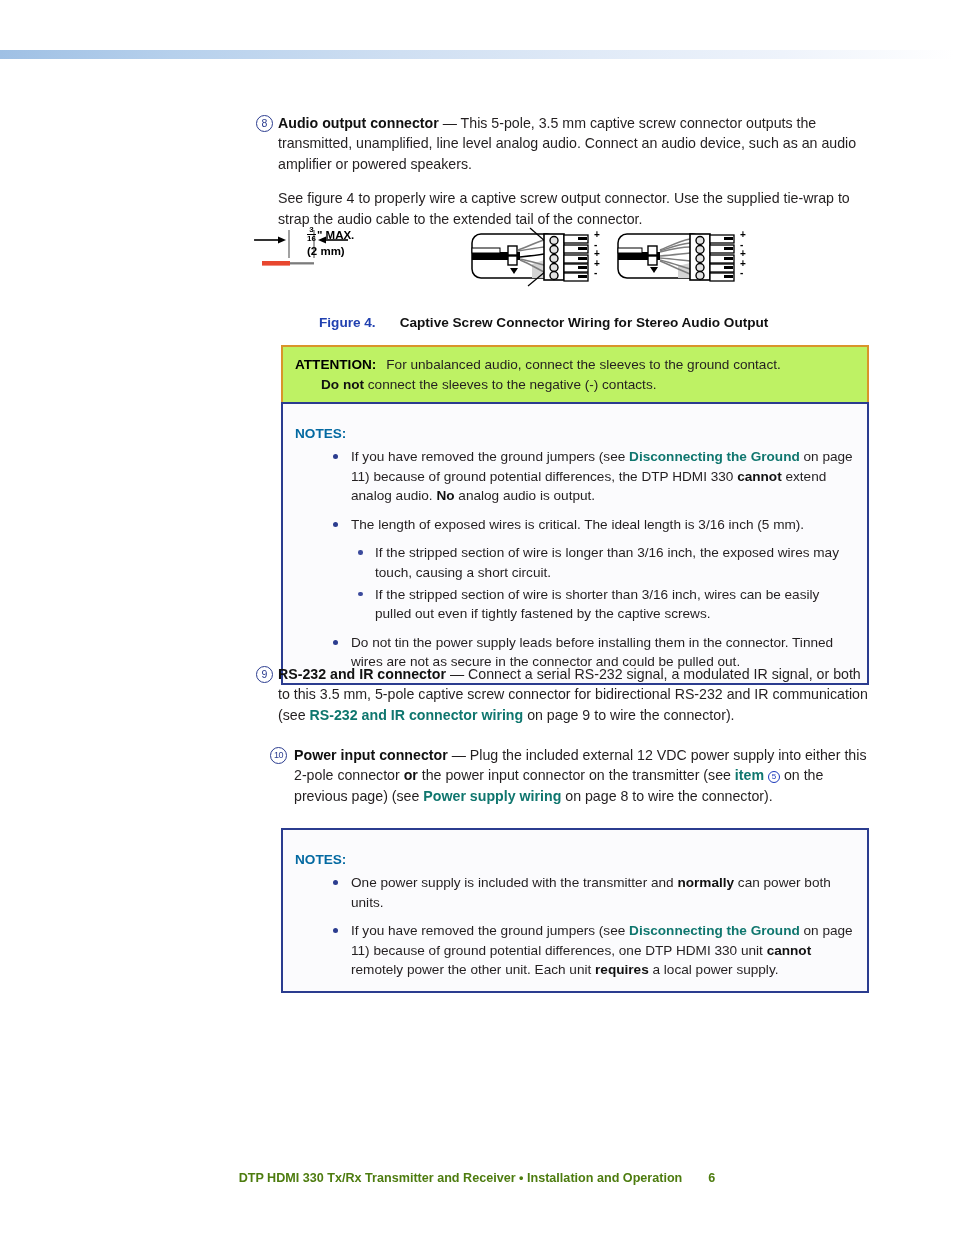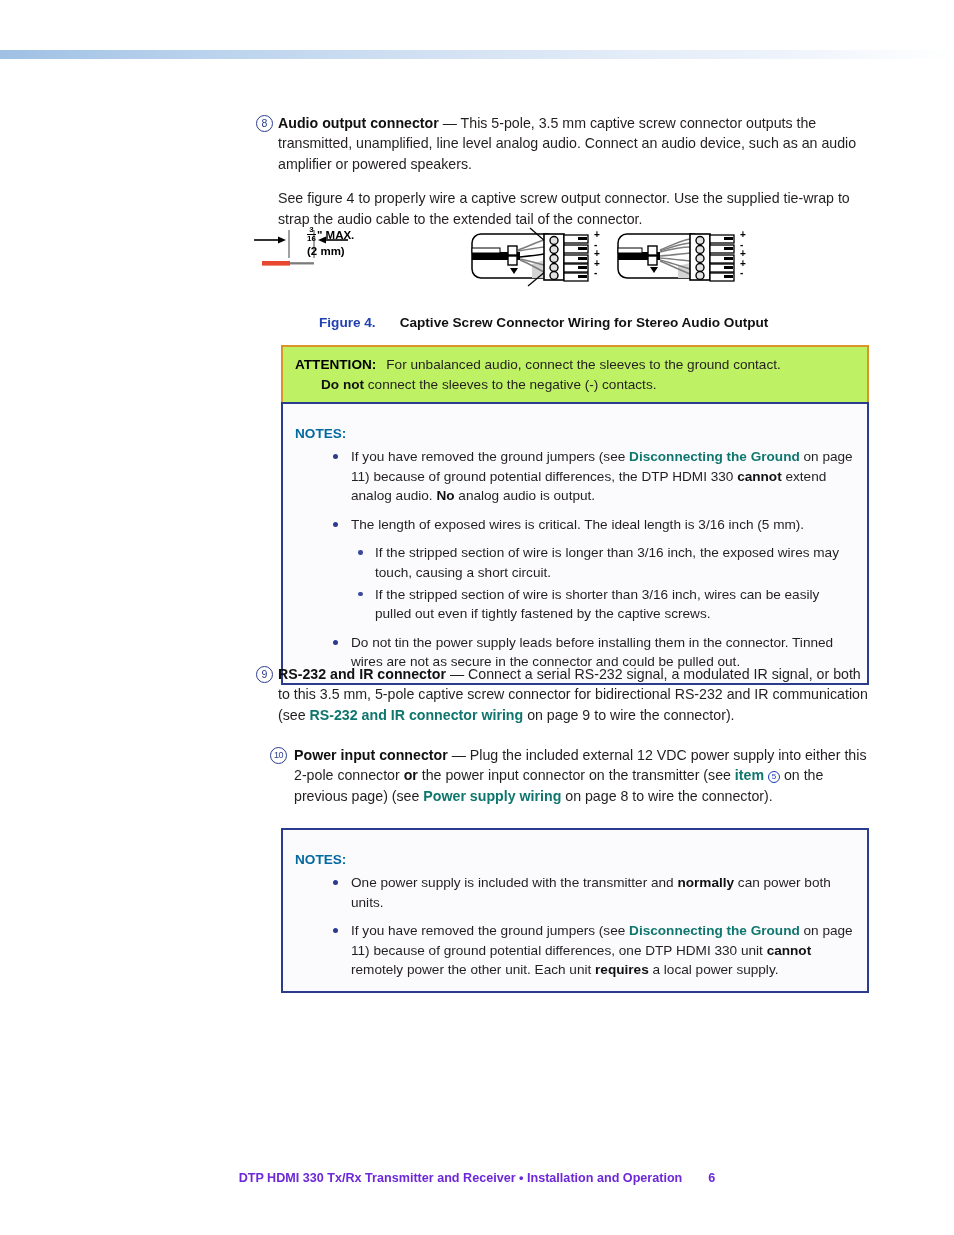--- a/index.html
+++ b/index.html
@@ -174,21 +174,21 @@
   .footer {
     position: absolute;
     left: 0; top: 1168px;
     width: 954px;
     text-align: center;
   }
   .footer-inner {
     display: inline-block;
     font-size: 12.6px;
     font-weight: bold;
-    color: #6d28d9;
+    color: #4d7c0f;
     white-space: nowrap;
   }
   .footer-page { margin-left: 26px; }
 </style>
 </head>
 <body>
 
 <div class="header-band"></div>
 
 <div class="content">

